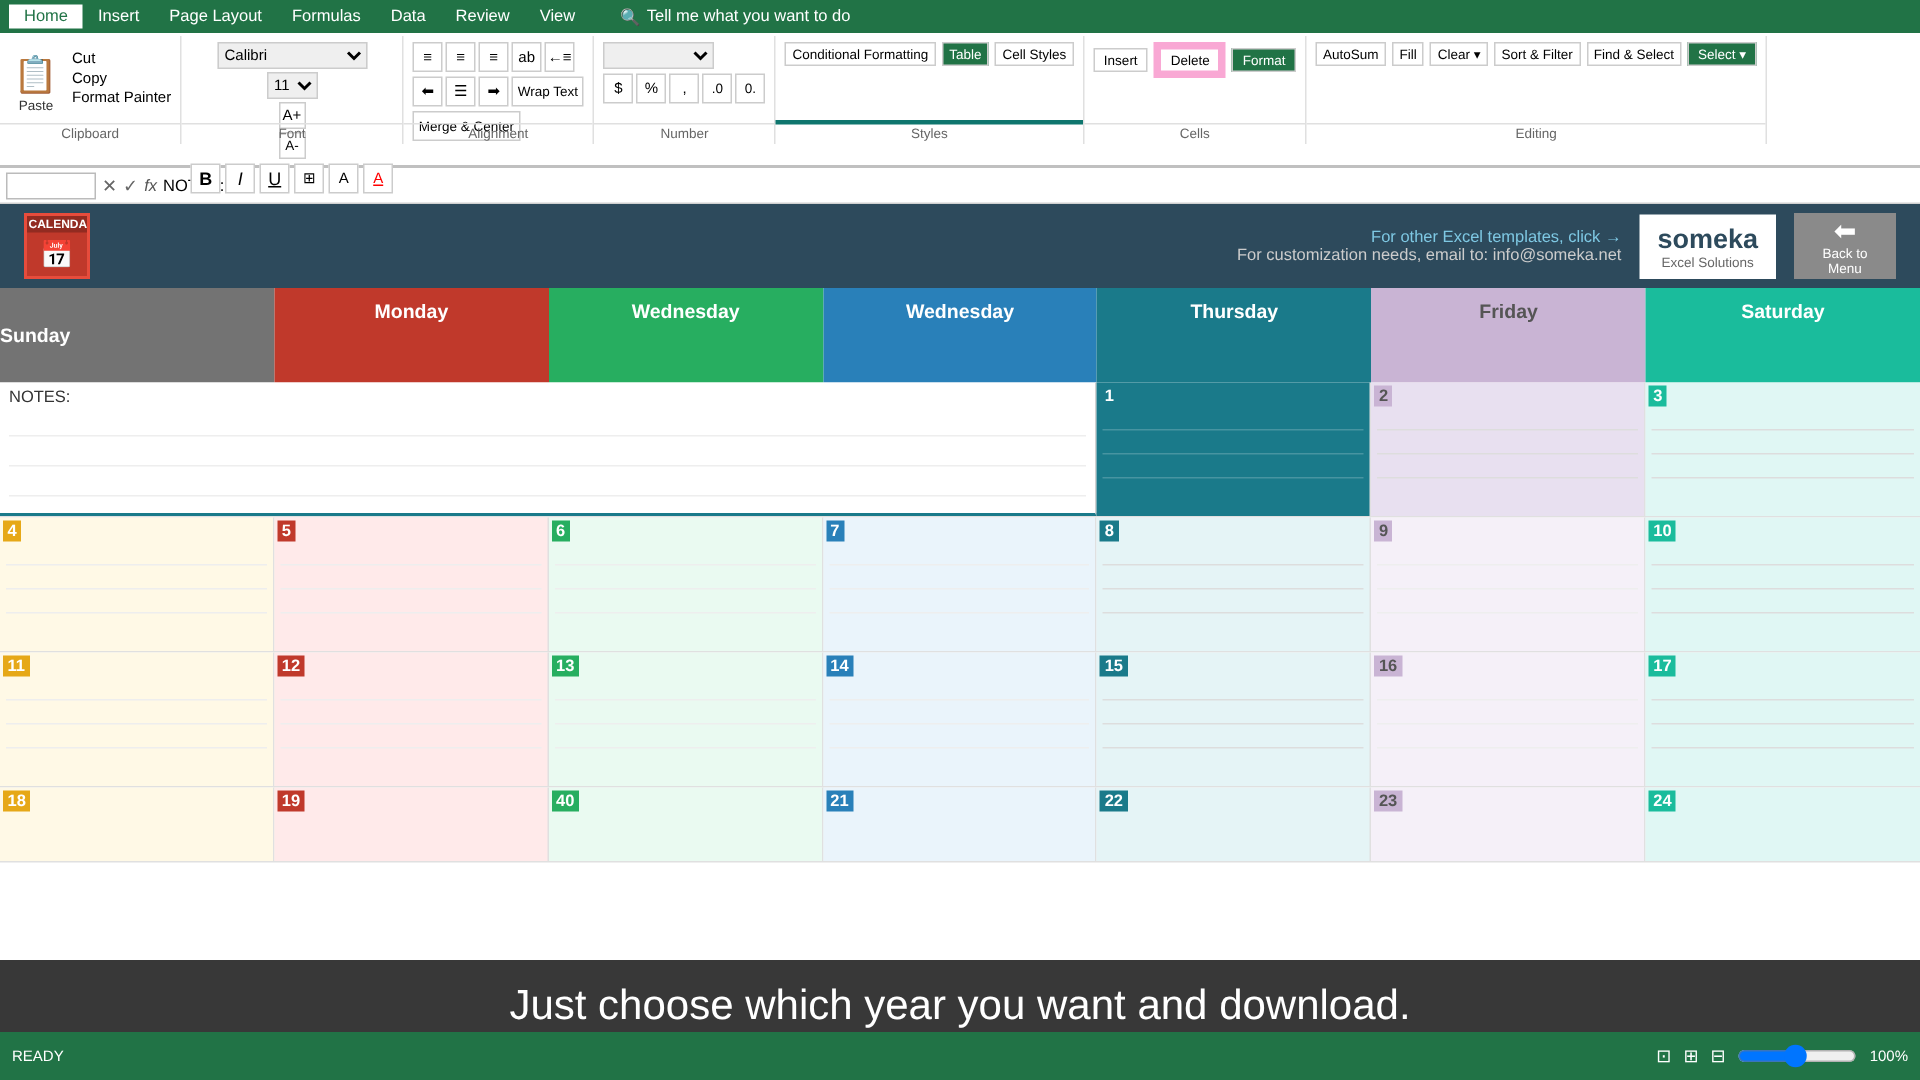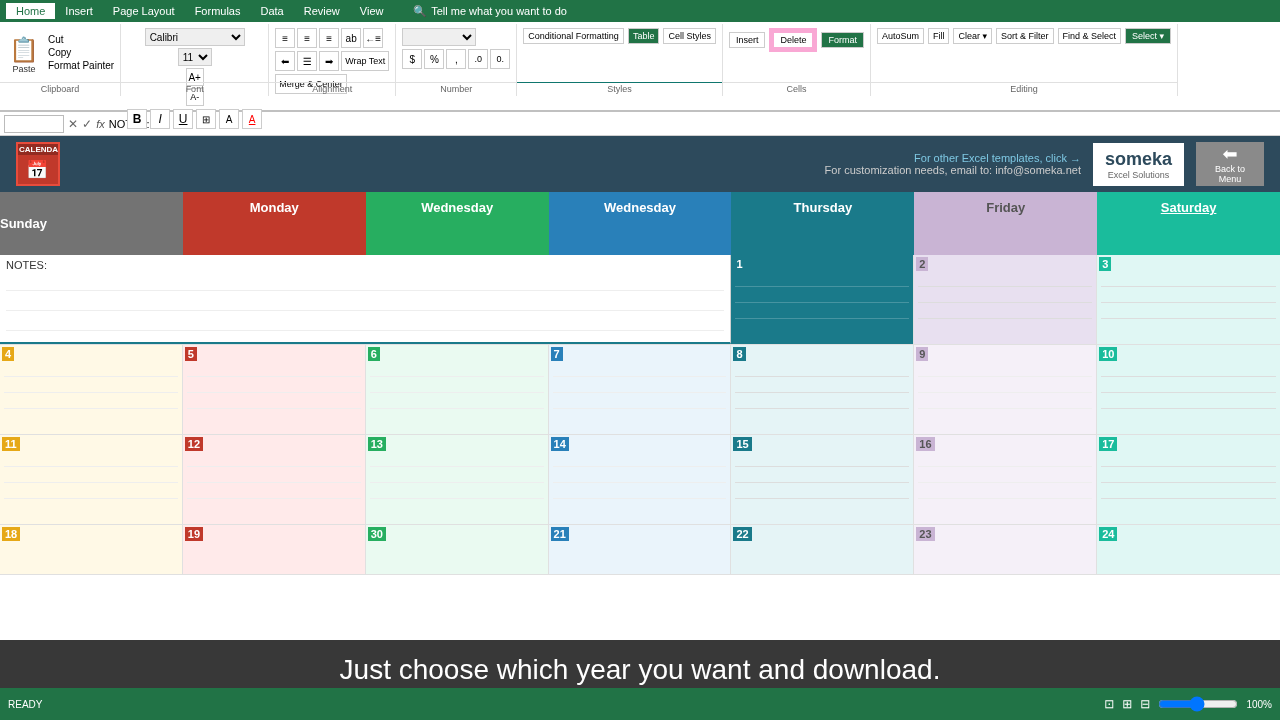--- a/index.html
+++ b/index.html
@@ -100,21 +100,21 @@
       </div>
       <div style="font-size:9px;color:#666;text-align:center;position:absolute;bottom:2px;left:0;right:0;border-top:1px solid #e0e0e0;padding-top:1px;">Number</div>
     </div>
 
     <div style="display:flex; flex-direction:column; padding:4px 6px; border-right:1px solid #e0e0e0; min-width:120px; position:relative; gap:3px;">
       <div style="display:flex; gap:4px; align-items:center; flex-wrap:wrap;">
         <button style="font-size:9px;border:1px solid #ccc;background:white;cursor:pointer;padding:2px 4px;">Conditional Formatting</button>
         <button style="font-size:9px;border:1px solid #ccc;background:#217346;color:white;cursor:pointer;padding:2px 4px;">Table</button>
         <button style="font-size:9px;border:1px solid #ccc;background:white;cursor:pointer;padding:2px 4px;">Cell Styles</button>
       </div>
-      <div style="font-size:9px;color:#666;text-align:center;position:absolute;bottom:2px;left:0;right:0;border-top:1px solid #0f766e;padding-top:1px;">Styles</div>
+      <div style="font-size:9px;color:#666;text-align:center;position:absolute;bottom:2px;left:0;right:0;border-top:3px solid #0f766e;padding-top:1px;">Styles</div>
     </div>
 
     <div style="display:flex; flex-direction:column; padding:4px 6px; border-right:1px solid #e0e0e0; min-width:100px; position:relative; gap:3px;">
       <div style="display:flex; gap:4px; align-items:center;">
         <button style="font-size:9px;border:1px solid #ccc;background:white;cursor:pointer;padding:2px 6px;">Insert</button>
         <button style="font-size:9px;border:5px solid #f9a8d4;background:white;cursor:pointer;padding:2px 6px;">Delete</button>
         <button style="font-size:9px;border:1px solid #ccc;background:#217346;color:white;cursor:pointer;padding:2px 6px;">Format</button>
       </div>
       <div style="font-size:9px;color:#666;text-align:center;position:absolute;bottom:2px;left:0;right:0;border-top:1px solid #e0e0e0;padding-top:1px;">Cells</div>
     </div>
@@ -164,21 +164,21 @@
       </div>
     </div>
 
     <div style="display:grid; grid-template-columns: repeat(7, 1fr);">
       <div style="background:#737373; color:white; font-weight:bold; text-align:left; padding:24px 0; font-size:13px;">Sunday</div>
       <div style="background:#c0392b; color:white; font-weight:bold; text-align:center; padding:8px 0; font-size:13px;">Monday</div>
       <div style="background:#27ae60; color:white; font-weight:bold; text-align:center; padding:8px 0; font-size:13px;">Wednesday</div>
       <div style="background:#2980b9; color:white; font-weight:bold; text-align:center; padding:8px 0; font-size:13px;">Wednesday</div>
       <div style="background:#1a7a8a; color:white; font-weight:bold; text-align:center; padding:8px 0; font-size:13px;">Thursday</div>
       <div style="background:#c9b4d4; color:#555; font-weight:bold; text-align:center; padding:8px 0; font-size:13px;">Friday</div>
-      <div style="background:#1abc9c; color:white; font-weight:bold; text-align:center; padding:8px 0; font-size:13px;text-decoration:underline;">Saturday</div>
+      <div style="background:#1abc9c; color:white; font-weight:bold; text-align:center; padding:8px 0; font-size:13px;">Saturday</div>
     </div>
 
     <div style="background:white; flex:1;">
 
       <div style="display:grid; grid-template-columns: repeat(7, 1fr); border-bottom:1px solid #e0e0e0; height:90px;">
 
         <div style="grid-column:1/5; border-right:1px solid #d0d0d0; padding:4px 6px; background:white; border-bottom:2px solid #1a7a8a;">
           <span style="font-size:11px; color:#333;">NOTES:</span>
           <div style="margin-top:4px; border-bottom:1px solid #eee; height:16px;"></div>
           <div style="border-bottom:1px solid #eee; height:16px; margin-top:4px;"></div>
@@ -270,21 +270,21 @@
       </div>
 
       <div style="display:grid; grid-template-columns: repeat(7, 1fr); border-bottom:1px solid #e0e0e0; height:50px;">
         <div style="border-right:1px solid #e0e0e0; padding:2px; background:#fff9e6;">
           <span style="color:white; font-size:11px; font-weight:bold; background:#e6a817; padding:1px 3px; display:inline-block;">18</span>
         </div>
         <div style="border-right:1px solid #e0e0e0; padding:2px; background:#ffeaea;">
           <span style="color:white; font-size:11px; font-weight:bold; background:#c0392b; padding:1px 3px; display:inline-block;">19</span>
         </div>
         <div style="border-right:1px solid #e0e0e0; padding:2px; background:#eafaf1;">
-          <span style="color:white; font-size:11px; font-weight:bold; background:#27ae60; padding:1px 3px; display:inline-block;">30</span>
+          <span style="color:white; font-size:11px; font-weight:bold; background:#27ae60; padding:1px 3px; display:inline-block;">40</span>
         </div>
         <div style="border-right:1px solid #e0e0e0; padding:2px; background:#eaf4fb;">
           <span style="color:white; font-size:11px; font-weight:bold; background:#2980b9; padding:1px 3px; display:inline-block;">21</span>
         </div>
         <div style="border-right:1px solid #e0e0e0; padding:2px; background:#e5f4f6;">
           <span style="color:white; font-size:11px; font-weight:bold; background:#1a7a8a; padding:1px 3px; display:inline-block;">22</span>
         </div>
         <div style="border-right:1px solid #e0e0e0; padding:2px; background:#f5f0f8;">
           <span style="color:#555; font-size:11px; font-weight:bold; background:#c9b4d4; padding:1px 3px; display:inline-block;">23</span>
         </div>

